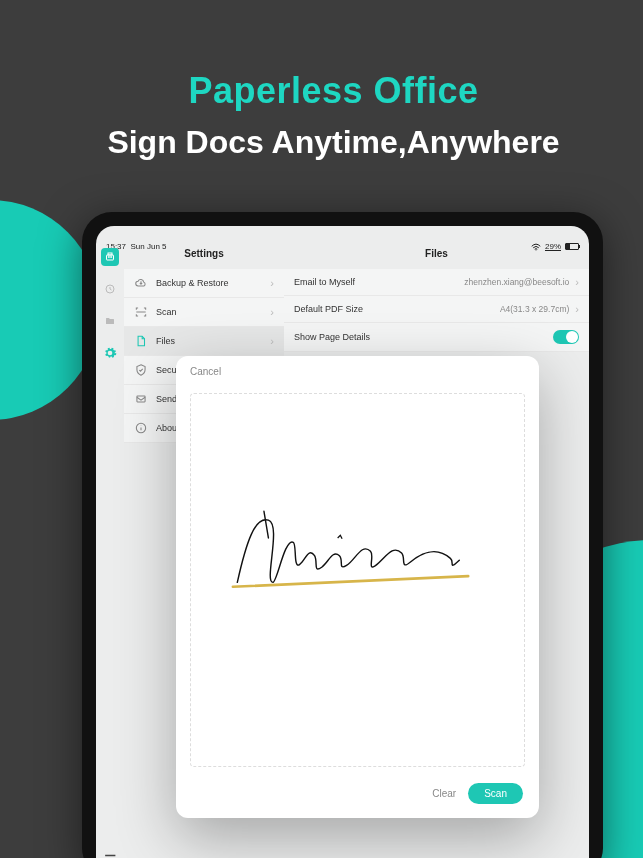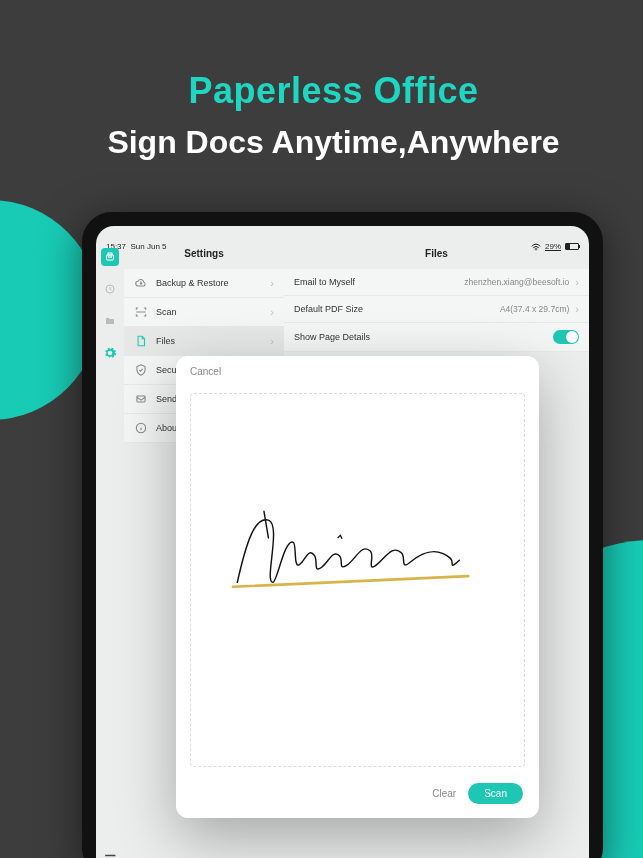--- a/index.html
+++ b/index.html
@@ -267,21 +267,21 @@
           <div class="row">
             <span>Email to Myself</span>
             <div style="display:flex;gap:6px;align-items:center;">
               <span class="value">zhenzhen.xiang@beesoft.io</span>
               <span class="chev">›</span>
             </div>
           </div>
           <div class="row">
             <span>Default PDF Size</span>
             <div style="display:flex;gap:6px;align-items:center;">
-              <span class="value">A4(37.4 x 29.7cm)</span>
+              <span class="value">A4(31.3 x 29.7cm)</span>
               <span class="chev">›</span>
             </div>
           </div>
           <div class="row">
             <span>Show Page Details</span>
             <div class="toggle"></div>
           </div>
         </div>
       </div>
     </div>

